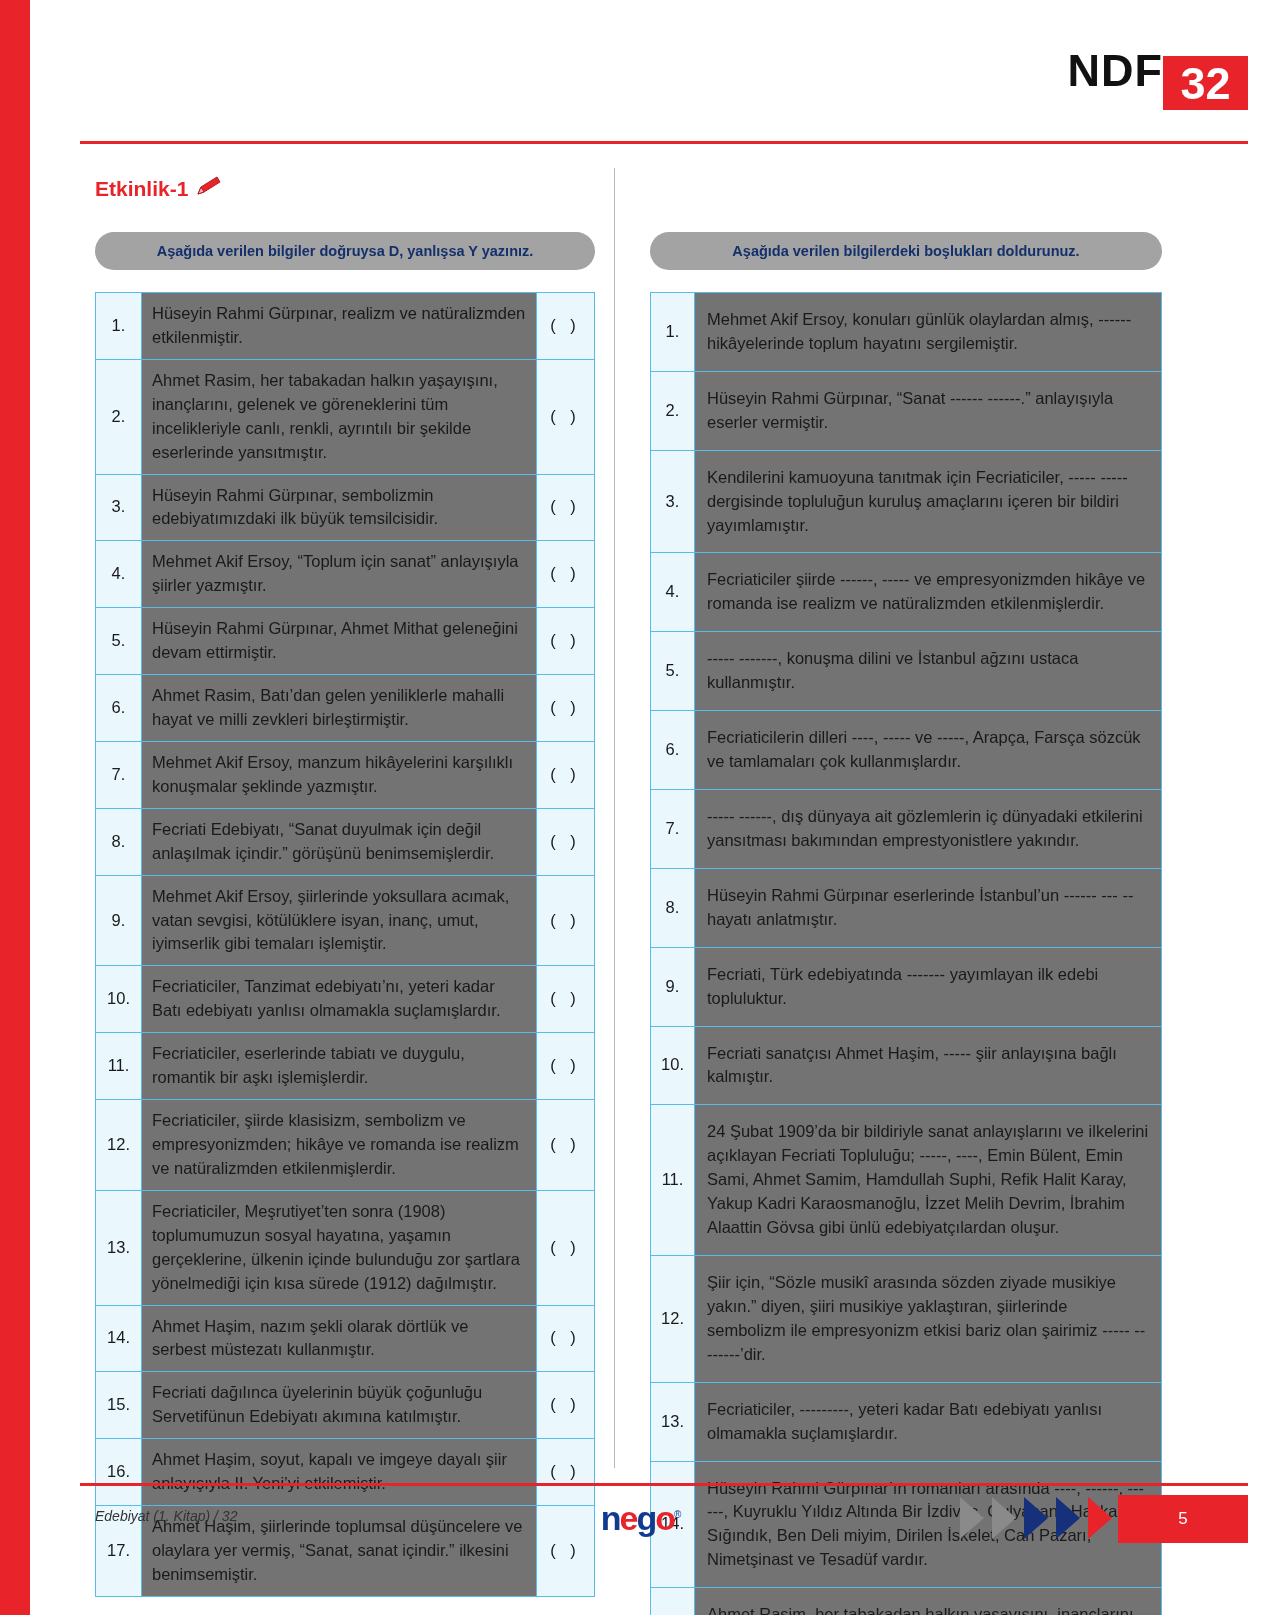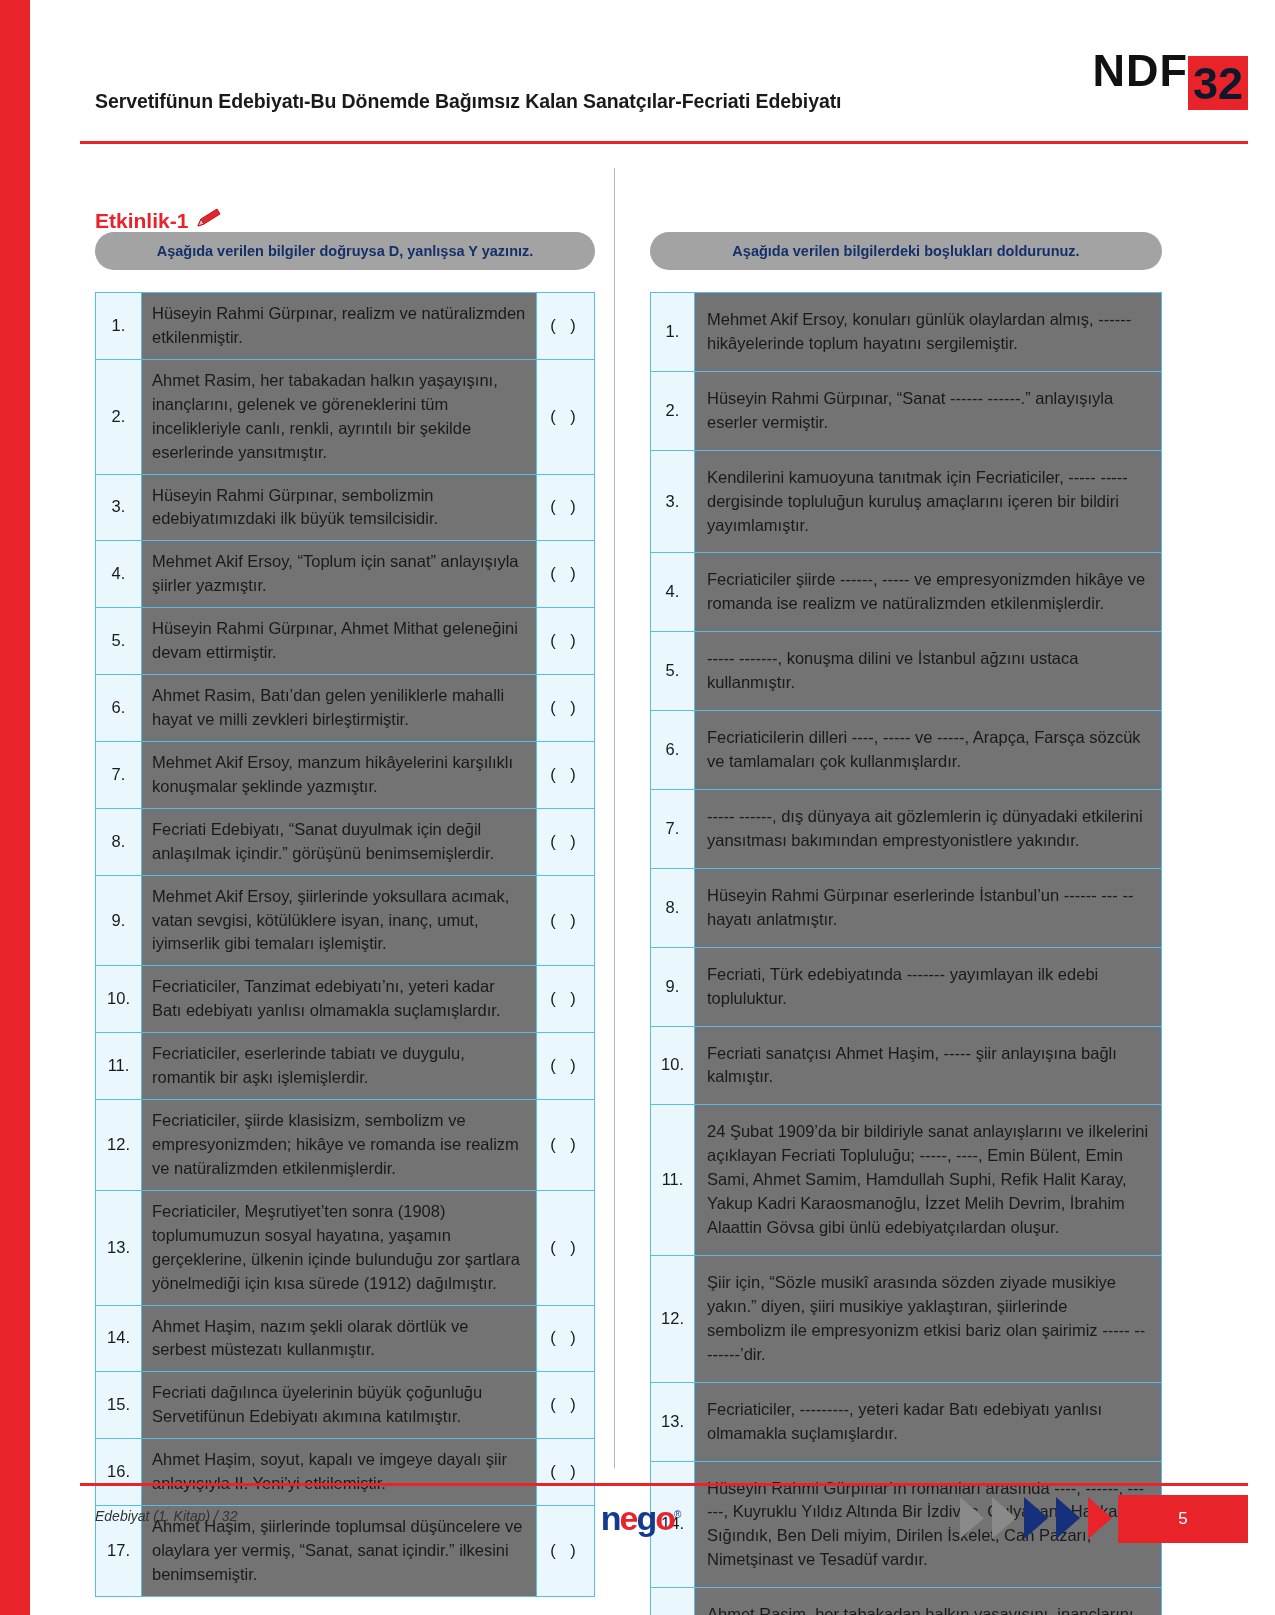--- a/index.html
+++ b/index.html
@@ -63,24 +63,24 @@
     font-size: 45px;
     font-weight: bold;
     color: #111;
     letter-spacing: 1px;
     display: flex;
     align-items: center;
     line-height: 1;
   }
   .ndf-num {
     background: #e8232a;
-    color: #0f172a;
+    color: #ffffff;
     font-size: 45px;
     font-weight: bold;
-    width: 60px;
+    width: 85px;
     display: flex;
     align-items: center;
     justify-content: center;
     line-height: 1;
     margin-top: 26px;
   }
 
   
   .footer-rule {
     position: absolute;
@@ -157,21 +157,20 @@
   
   .etkinlik {
     position: absolute;
     left: 95px; top: 175px;
     font-size: 21px;
     font-weight: bold;
     color: #e8232a;
     display: flex;
     align-items: center;
     gap: 8px;
-    margin-top: 32px;
   }
   .pencil-icon { display: inline-block; }
 
   
   .col {
     position: absolute;
     top: 232px;
   }
   .col-left { left: 95px; width: 500px; }
   .col-right { left: 650px; width: 512px; }
@@ -229,21 +228,20 @@
     letter-spacing: 5px;
   }
   .col-right td.num { width: 44px; }
   .col-right td.txt { padding: 15px 12px; }
 </style>
 </head>
 <body>
 
 <div class="header-band">
   <div class="header-redstrip"></div>
-  <div class="header-title">Servetifünun Edebiyatı-Bu Dönemde Bağımsız Kalan Sanatçılar-Fecriati Edebiyatı</div>
   <div class="ndf-box">
     <div class="ndf-text">NDF</div>
     <div class="ndf-num">32</div>
   </div>
 </div>
 <div class="header-rule"></div>
 <div class="page-left-bar"></div>
 <div class="page-left-white"></div>
 
 <div class="etkinlik">

